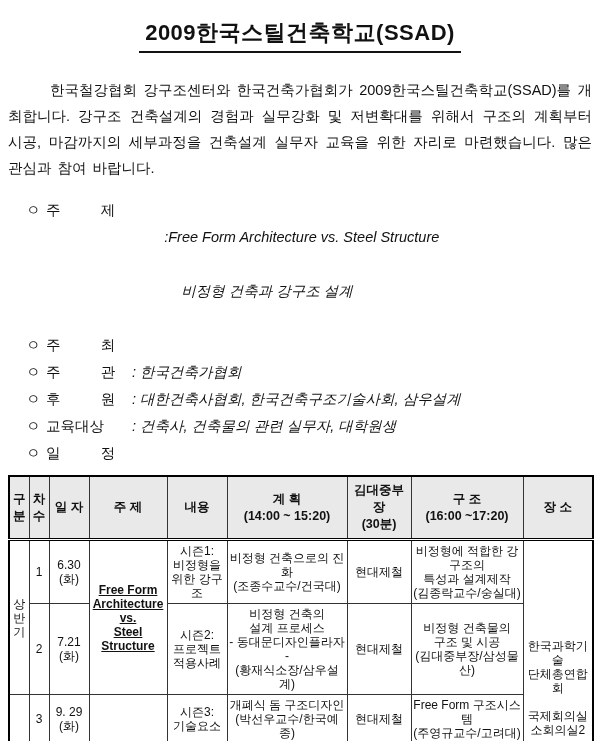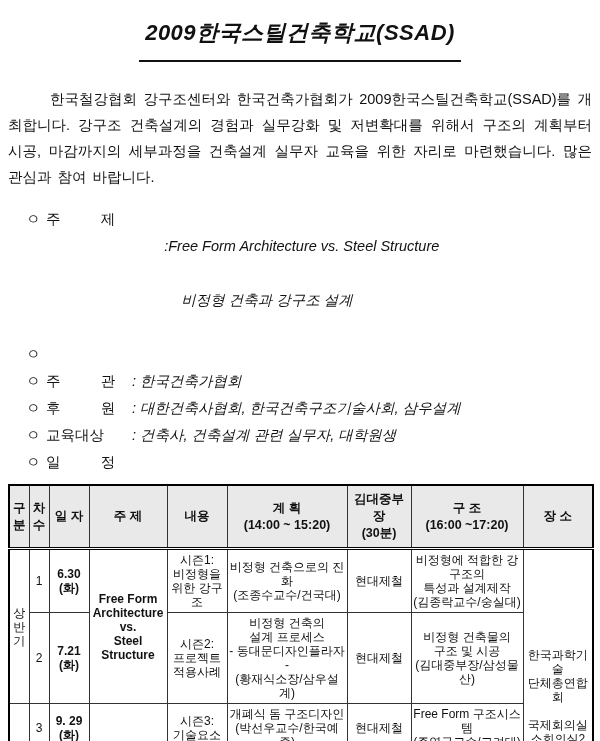--- a/index.html
+++ b/index.html
@@ -11,23 +11,22 @@
     overflow: hidden;
   }
   .page { padding: 14px 8px 0 8px; }
 
   
   .title-wrap { text-align: center; margin-top: 4px; }
   .doc-title {
     display: inline-block;
     font-size: 22px; font-weight: bold;
     border-bottom: 2px solid #111;
-    padding: 0 6px 12px 6px;
+    padding: 0 6px 3px 6px;
     letter-spacing: 0.5px;
-    font-style: italic;
   }
 
   
   .intro {
     margin: 24px 0 0 0;
     font-size: 14.5px;
     line-height: 26px;
     text-align: justify;
     text-indent: 42px;
     word-spacing: 2px;
@@ -61,22 +60,22 @@
   table.schedule th {
     background: #e9e9e9;
     font-size: 12.5px;
     font-weight: bold;
     line-height: 17px;
     border-bottom: 3px double #000;
     padding: 5px 1px;
   }
   table.schedule td { font-size: 12px; line-height: 14px; }
   td.group-cell { line-height: 22px; font-size: 12.5px; }
-  td.topic-cell { font-weight: bold; line-height: 17px; }
-  td.date-cell { line-height: 15px; font-weight: bold; }
+  td.topic-cell { font-weight: bold; line-height: 17px; text-decoration: underline; }
+  td.date-cell { line-height: 15px; }
   td.r1 { height: 54px; }
   td.r2 { height: 68px; }
   td.r3 { height: 40px; }
   td.r4 { height: 56px; }
 </style>
 </head>
 <body>
 
 <div class="page">
 
@@ -90,35 +89,36 @@
     <div class="b-row">
       <span class="b-marker">ㅇ</span>
       <span class="b-label">주          제</span>
       <span class="b-value">
         <span>:Free Form Architecture vs. Steel Structure</span><br>
         <span class="b-value2">비정형 건축과 강구조 설계</span>
       </span>
     </div>
     <div class="b-row">
       <span class="b-marker">ㅇ</span>
+      <span class="b-label">주          최</span>
     </div>
     <div class="b-row">
       <span class="b-marker">ㅇ</span>
       <span class="b-label">주          관</span>
       <span class="b-value">: 한국건축가협회</span>
     </div>
     <div class="b-row">
       <span class="b-marker">ㅇ</span>
       <span class="b-label">후          원</span>
       <span class="b-value">: 대한건축사협회, 한국건축구조기술사회, 삼우설계</span>
     </div>
     <div class="b-row">
       <span class="b-marker">ㅇ</span>
       <span class="b-label">교육대상</span>
-      <span class="b-value">: 건축사, 건축설계 관련 실무자, 대학원생</span>
+      <span class="b-value">: 건축사, 건축물의 관련 실무자, 대학원생</span>
     </div>
     <div class="b-row">
       <span class="b-marker">ㅇ</span>
       <span class="b-label">일          정</span>
       <span class="b-value"></span>
     </div>
   </div>
 
   <table class="schedule">
     <colgroup>

